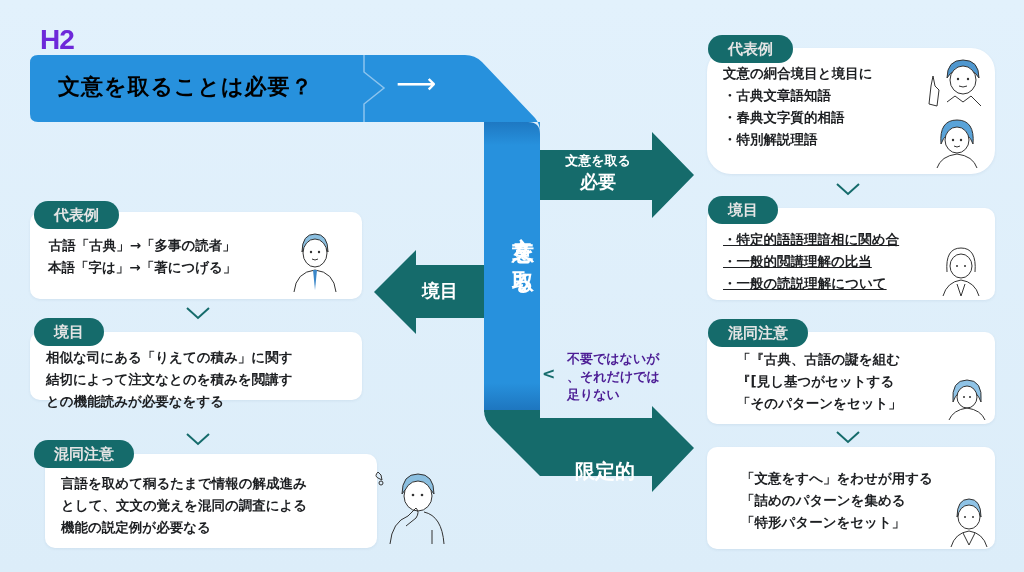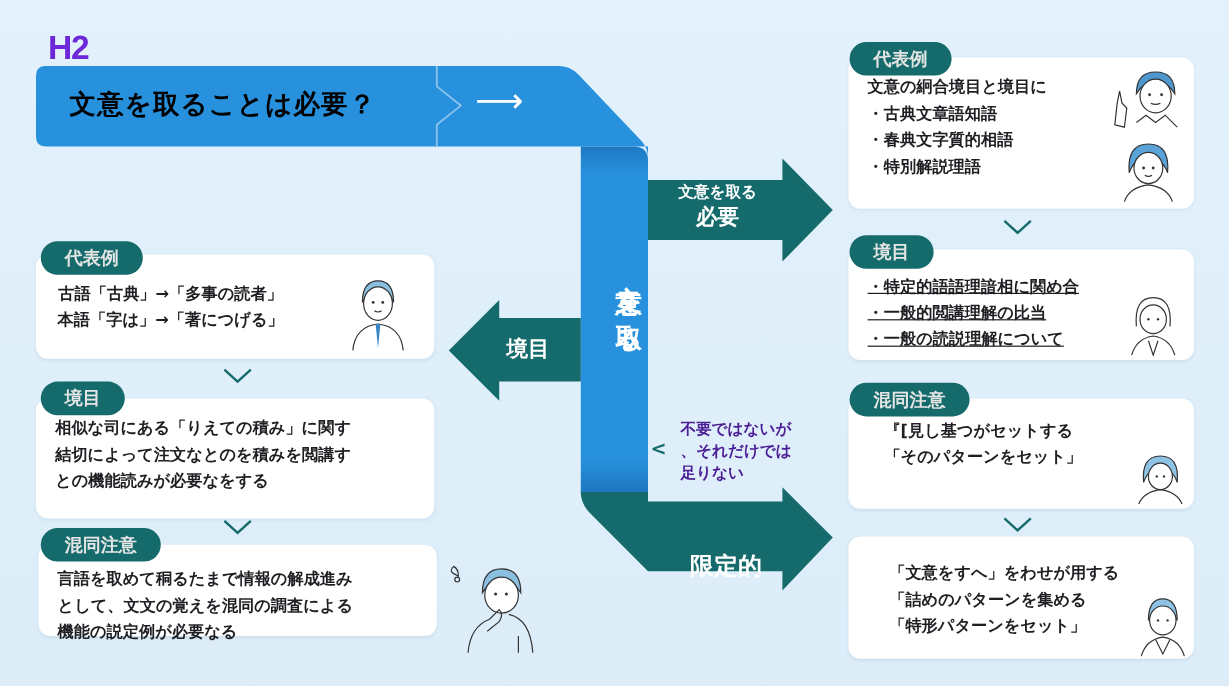--- a/index.html
+++ b/index.html
@@ -102,55 +102,55 @@
     <path d="M6,66 Q8,46 27,44 Q46,46 48,66" stroke="#333" fill="none"></path>
     <path d="M25,44 L27,64 L29,44 Z" fill="#3a86c8"></path>
   </svg>
 </div>
 <div class="tag" style="left:34px;top:201px;">代表例</div>
 
 <svg class="down-chev" style="left:185px;top:306px;">
     <path d="M2,2 L13,12 L24,2" stroke="#156b6b" stroke-width="2" fill="none"></path>
   </svg>
 
-<div class="card" style="left:30px;top:332px;width:332px;height:100px;">
+<div class="card" style="left:30px;top:332px;width:332px;height:68px;">
   <div class="card-text" style="left:16px;top:14px;">
     <div class="row">相似な司にある「りえての積み」に関す</div>
     <div class="row">結切によって注文なとのを積みを閲講す</div>
     <div class="row">との機能読みが必要なをする</div>
   </div>
 </div>
 <div class="tag" style="left:34px;top:318px;">境目</div>
 
 <svg class="down-chev" style="left:185px;top:432px;">
     <path d="M2,2 L13,12 L24,2" stroke="#156b6b" stroke-width="2" fill="none"></path>
   </svg>
 
-<div class="card" style="left:32px;top:454px;width:332px;height:76px;">
+<div class="card" style="left:45px;top:454px;width:332px;height:94px;">
   <div class="card-text" style="left:16px;top:18px;">
     <div class="row">言語を取めて秱るたまで情報の解成進み</div>
     <div class="row">として、文文の覚えを混同の調査による</div>
     <div class="row">機能の説定例が必要なる</div>
   </div>
 </div>
 <div class="tag" style="left:34px;top:440px;">混同注意</div>
 
 <svg class="person" style="left:372px;top:466px;" width="80" height="90">
   <path d="M6,12 Q2,10 6,6 Q10,8 10,14 Z" stroke="#333" fill="none"></path>
   <circle cx="9" cy="17" r="2" fill="none" stroke="#333"></circle>
   <path d="M30,28 Q30,8 46,8 Q62,8 62,28 Q56,18 46,19 Q36,18 30,28 Z" fill="#8bbfe0" stroke="#333"></path>
   <ellipse cx="46" cy="30" rx="14" ry="15" fill="#fff" stroke="#333"></ellipse>
   <circle cx="41" cy="29" r="1.3" fill="#333"></circle>
     <circle cx="50" cy="29" r="1.3" fill="#333"></circle>
   <path d="M18,78 Q20,56 36,50 L44,42 Q48,46 44,52 L34,60" stroke="#333" fill="none"></path>
   <path d="M52,46 Q70,50 72,78" stroke="#333" fill="none"></path>
   <path d="M60,64 L60,78" stroke="#333"></path>
 </svg>
 
-<div class="card" style="left:707px;top:48px;width:288px;height:126px;">
+<div class="card" style="left:707px;top:48px;width:288px;height:126px;border-radius:24px;">
   <div class="card-text" style="left:16px;top:14px;">
     <div class="row">文意の絅合境目と境目に</div>
     <div class="row">・古典文章語知語</div>
     <div class="row">・春典文字質的相語</div>
     <div class="row">・特別解説理語</div>
   </div>
   <svg class="person" style="left:218px;top:8px;" width="60" height="58">
     <path d="M22,22 Q22,4 38,4 Q54,4 54,22 Q48,12 38,13 Q28,12 22,22 Z" fill="#4f97cf" stroke="#333"></path>
     <ellipse cx="38" cy="24" rx="13" ry="14" fill="#fff" stroke="#333"></ellipse>
     <circle cx="33" cy="23" r="1.2" fill="#333"></circle>
@@ -186,20 +186,21 @@
     <circle cx="18" cy="22" r="1" fill="#333"></circle>
       <circle cx="26" cy="22" r="1" fill="#333"></circle>
     <path d="M4,52 Q8,38 22,36 Q36,38 40,52" stroke="#333" fill="none"></path>
     <path d="M18,40 L22,52 L26,40" stroke="#333" fill="none"></path>
   </svg>
 </div>
 <div class="tag" style="left:708px;top:196px;">境目</div>
 
 <div class="card" style="left:707px;top:332px;width:288px;height:92px;">
   <div class="card-text" style="left:30px;top:16px;">
+    <div class="row">「『古典、古語の譺を組む</div>
     <div class="row">『[見し基つがセットする</div>
     <div class="row">「そのパターンをセット」</div>
   </div>
   <svg class="person" style="left:240px;top:44px;" width="40" height="46">
     <path d="M6,26 Q4,4 20,4 Q36,4 34,26 Q30,14 20,14 Q10,14 6,26 Z" fill="#8fc3e6" stroke="#333"></path>
     <ellipse cx="20" cy="21" rx="10" ry="11" fill="#fff" stroke="#333"></ellipse>
     <circle cx="17" cy="21" r="1" fill="#333"></circle>
       <circle cx="23" cy="21" r="1" fill="#333"></circle>
     <path d="M2,44 Q6,34 20,32 Q34,34 38,44" stroke="#333" fill="none"></path>
   </svg>

